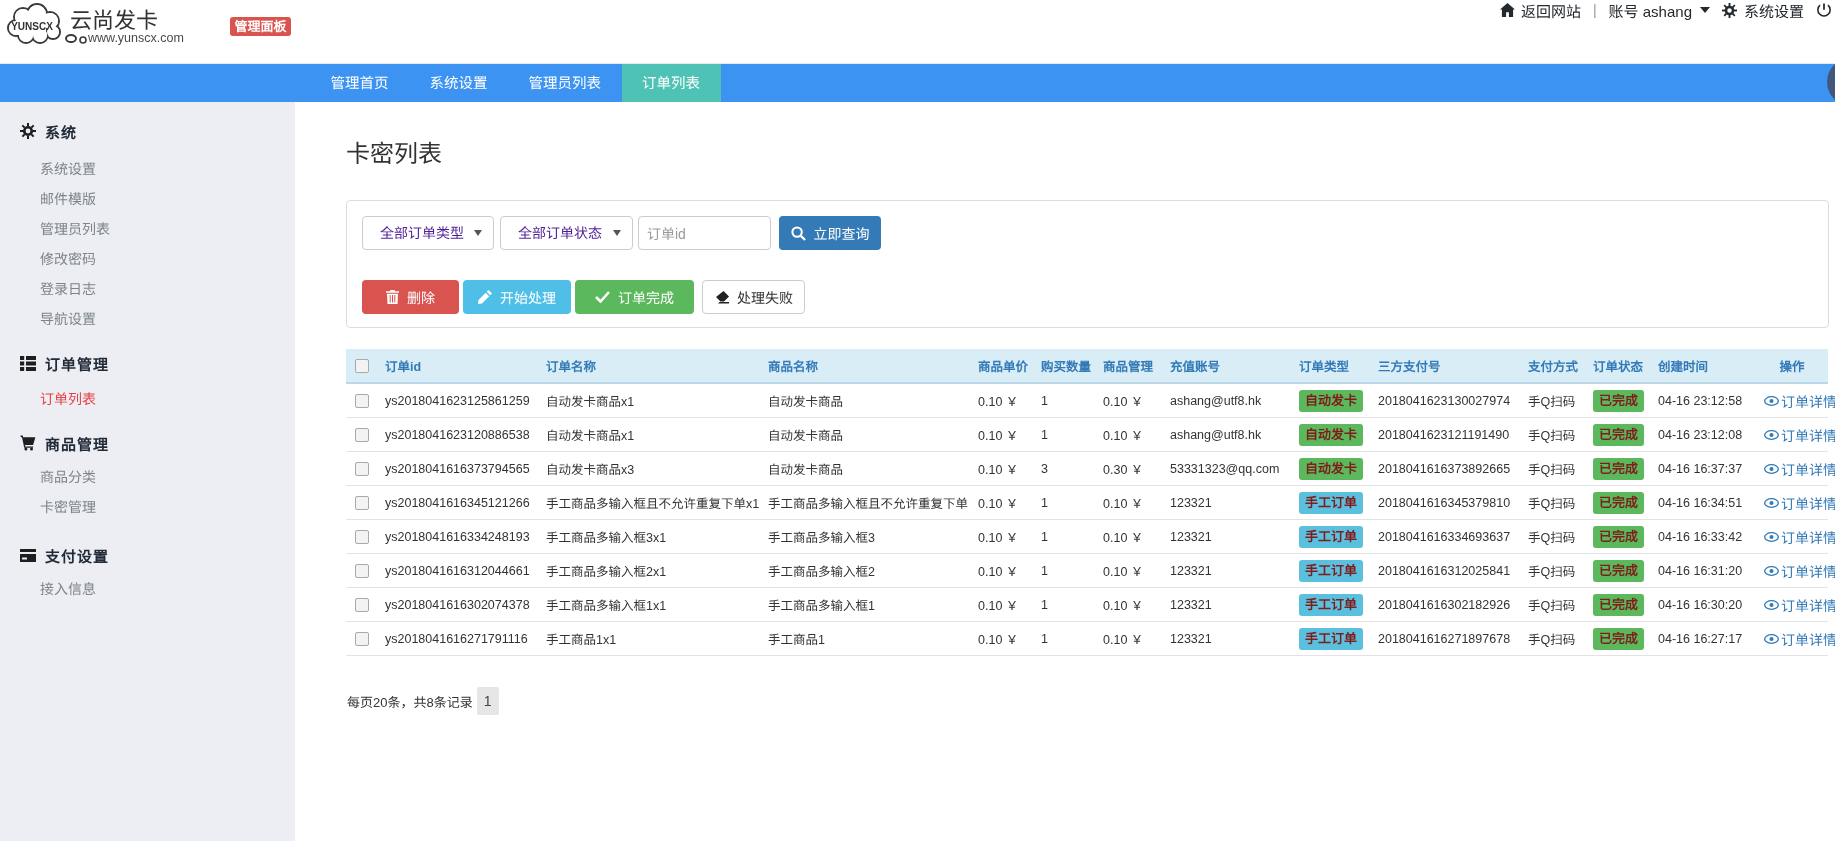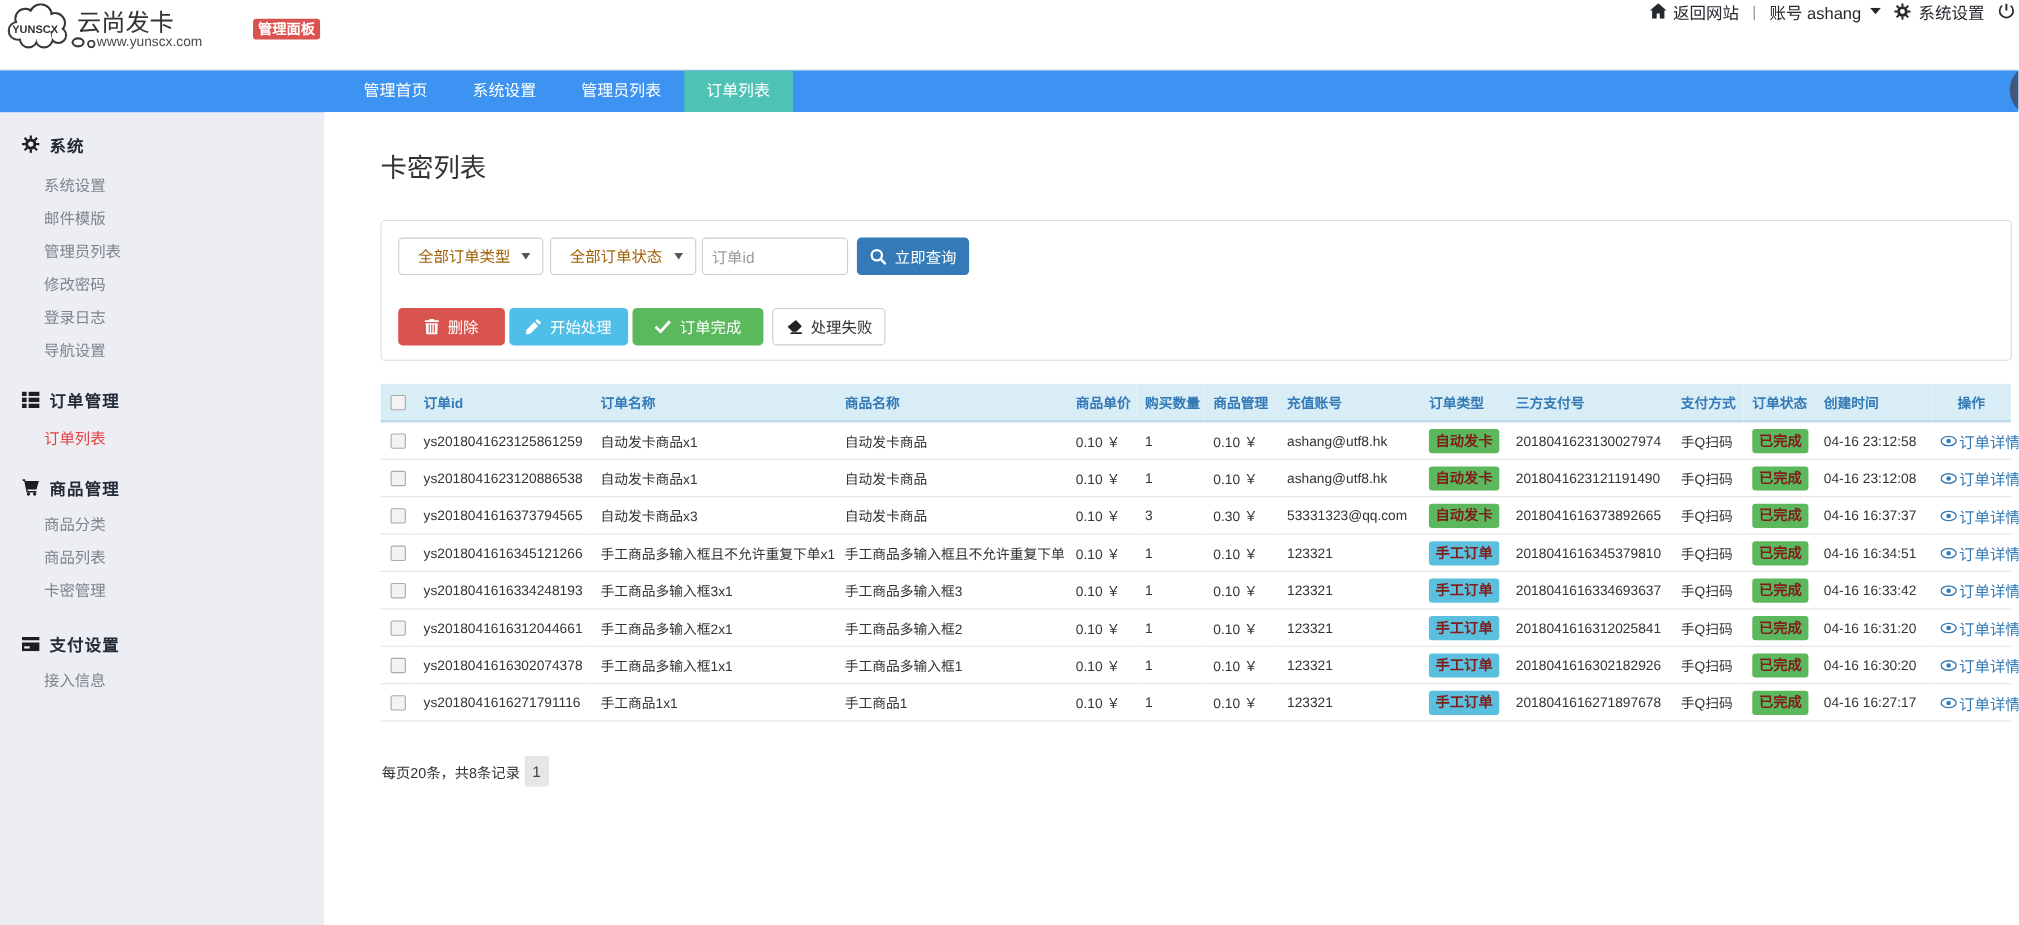--- a/index.html
+++ b/index.html
@@ -22,21 +22,21 @@
 aside{width:295px;background:#eceef4;flex:none}
 .sec-h{height:20px;display:flex;align-items:center;margin-left:20px;font-size:15px;font-weight:bold;color:#222b38}
 .sec-h svg{margin-right:9px}
 .sec-h span{letter-spacing:1px}
 .s-it{height:30px;line-height:30px;margin-left:40px;font-size:14px;color:#7e848c}
 .s-it.red{color:#e64242}
 main{flex:1;position:relative;background:#fff}
 .title{position:absolute;left:51px;top:33px;font-size:24px;color:#333;line-height:38px}
 .panel{position:absolute;left:51px;top:98px;width:1451px;height:96px;border:1px solid #ddd;border-radius:4px;padding:15px}
 .frow{display:flex}
-select.fc,input.fc{height:32px;border:1px solid #ccc;border-radius:4px;font-size:14px;color:#a16207;font-family:"Liberation Sans",sans-serif;background:#fff;outline:none}
+select.fc,input.fc{height:32px;border:1px solid #ccc;border-radius:4px;font-size:14px;color:#4c1d95;font-family:"Liberation Sans",sans-serif;background:#fff;outline:none}
 .sel{position:relative;margin-right:4px}
 .sel select{-webkit-appearance:none;appearance:none;padding:0 24px 0 17px}
 .sel .arr{position:absolute;right:12px;top:14px;width:0;height:0;border-left:4px solid transparent;border-right:4px solid transparent;border-top:6px solid #555;pointer-events:none}
 .sel1 select{width:89px}
 .sel2 select{width:90px;margin-left:2px}
 input.fc{width:115px;padding:0 8px;margin-left:1px;color:#999}
 .btn{display:inline-flex;align-items:center;justify-content:center;height:34px;padding:0;border-radius:4px;color:#fff;font-size:14px;border:none;white-space:nowrap;font-family:"Liberation Sans",sans-serif}
 .btn svg{margin-right:8px;display:block}
 .btn-q{width:102px;height:34px;background:#337ab7;margin-left:8px;font-size:14px}
 .brow{margin-top:30px;display:flex}
@@ -175,21 +175,20 @@
   <div class="sec-h" style="margin-top:19px">
     <svg width="16" height="16" viewBox="0 0 16 16">
           <path fill="#1e1e1e" d="M0.6 0.6h2.1l.5 1.7h12.2l-2.3 7.8H4.9l.4 1.3h7.8v1.4H4.2L2.1 2.4l-1.5-.3z"></path>
           <circle cx="5.9" cy="14.1" r="1.5" fill="#1e1e1e"></circle>
           <circle cx="11.5" cy="14.1" r="1.5" fill="#1e1e1e"></circle>
         </svg>
     <span>商品管理</span>
   </div>
   <div style="margin-top:9px">
     <div class="s-it">商品分类</div>
-    <div class="s-it">商品列表</div>
     <div class="s-it">卡密管理</div>
   </div>
   <div class="sec-h" style="margin-top:23px">
     <svg width="16" height="13" viewBox="0 0 16 13">
           <path fill="#1e1e1e" fill-rule="evenodd" d="M0 0h16v3H0zM0 5h16v8H0zm2 3.6h5v2H2z"></path>
         </svg>
     <span>支付设置</span>
   </div>
   <div style="margin-top:9px">
     <div class="s-it">接入信息</div>

